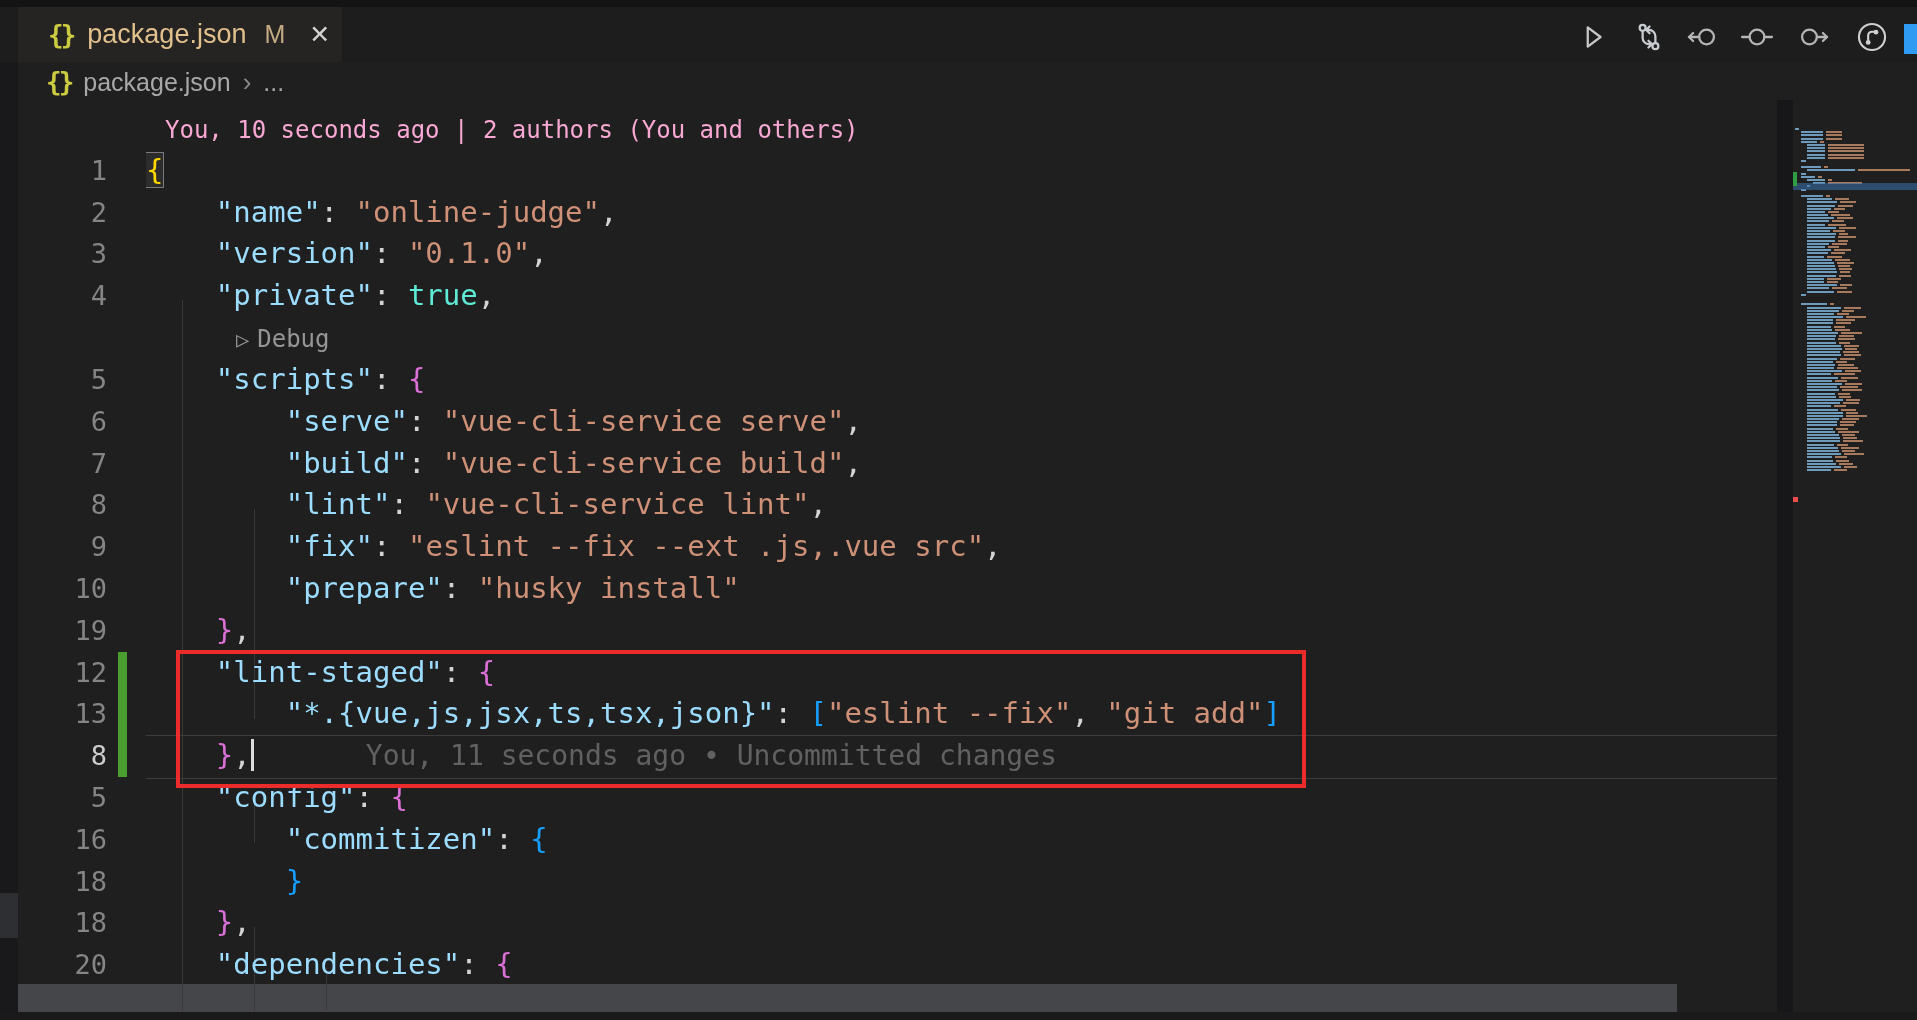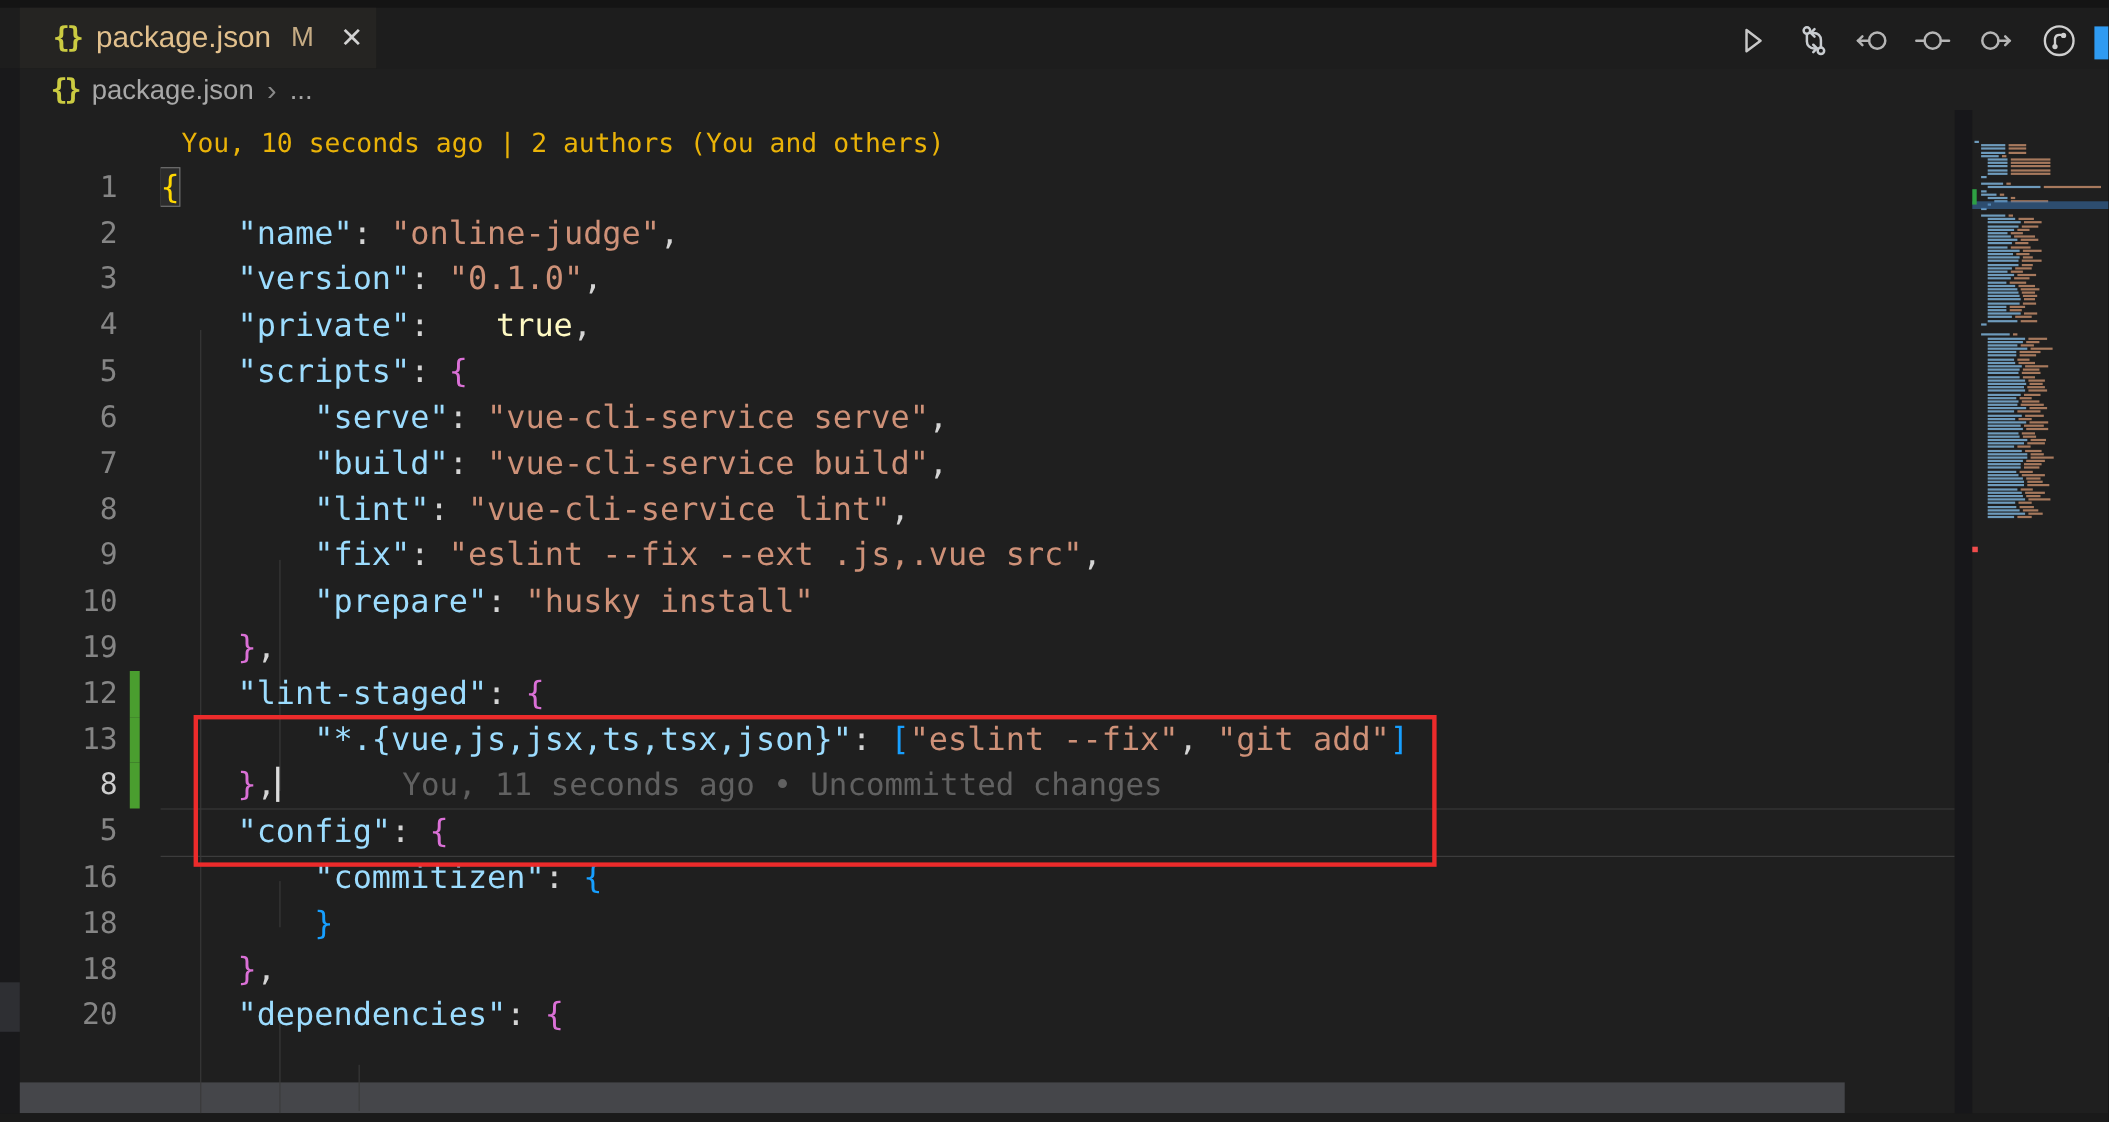--- a/index.html
+++ b/index.html
@@ -32,24 +32,24 @@
   
   .editor{position:absolute;left:18px;top:108px;width:1759px;}
   .row{display:flex;height:41.82px;line-height:41.82px;white-space:pre;position:relative;}
   .num{width:89px;text-align:right;color:#858585;font-family:"DejaVu Sans Mono",monospace;
        font-size:27px;flex:none;}
   .num.active{color:#cccccc;}
   .gut{width:39px;flex:none;position:relative;}
   .gut .addbar{position:absolute;left:11px;top:0;height:100%;width:9px;background:#4a9e2f;}
   .code{flex:1;font-family:"DejaVu Sans Mono",monospace;font-size:29px;color:#d4d4d4;
         white-space:pre;overflow:hidden;}
-  .tk-p{color:#d4d4d4;} .tk-k{color:#9cdcfe;} .tk-s{color:#ce9178;} .tk-w{color:#fef9c3;margin-left:43px;}
+  .tk-p{color:#d4d4d4;} .tk-k{color:#9cdcfe;} .tk-s{color:#ce9178;} .tk-w{color:#5eead4;}
   .tk-b1{color:#ffd700;} .tk-b2{color:#da70d6;} .tk-b3{color:#179fff;}
   .match{outline:1px solid #7a7a7a;background:rgba(90,90,90,0.22);}
-  .lens{color:#eab308;font-size:24px;padding-left:19px;cursor:pointer;}
+  .lens{color:#f9a8d4;font-size:24px;padding-left:19px;cursor:pointer;}
   .lens-debug{color:#969696;font-size:24px;padding-left:90px;cursor:pointer;}
   .lens-debug .play{font-size:22px;margin-right:8px;}
   .cursor{display:inline-block;width:3px;height:32px;background:#dcdcdc;vertical-align:middle;
           margin-top:-4px;}
   .blame{font-family:"DejaVu Sans Mono",monospace;font-size:28px;color:#616161;margin-left:112px;}
 
   
   .iguide{position:absolute;width:1px;background:#3a3a3a;}
 
   
@@ -154,20 +154,21 @@
   <div class="iguide" style="left:254px;top:801px;height:42px"></div>
   <div class="iguide" style="left:254px;top:927px;height:125px"></div>
   <div class="iguide" style="left:326px;top:968px;height:42px"></div>
 
   <div class="editor" id="editor">
       <div class="row"><span class="num"></span><span class="gut"></span><span class="code"><span class="lens">You, 10 seconds ago | 2 authors (You and others)</span></span></div>
       <div class="row"><span class="num">1</span><span class="gut"></span><span class="code"><span class="tk-b1 match">{</span></span></div>
       <div class="row"><span class="num">2</span><span class="gut"></span><span class="code"><span class="tk-p">    </span><span class="tk-k">"name"</span><span class="tk-p">: </span><span class="tk-s">"online-judge"</span><span class="tk-p">,</span></span></div>
       <div class="row"><span class="num">3</span><span class="gut"></span><span class="code"><span class="tk-p">    </span><span class="tk-k">"version"</span><span class="tk-p">: </span><span class="tk-s">"0.1.0"</span><span class="tk-p">,</span></span></div>
       <div class="row"><span class="num">4</span><span class="gut"></span><span class="code"><span class="tk-p">    </span><span class="tk-k">"private"</span><span class="tk-p">: </span><span class="tk-w">true</span><span class="tk-p">,</span></span></div>
+      <div class="row"><span class="num"></span><span class="gut"></span><span class="code"><span class="lens-debug"><span class="play">▷</span>Debug</span></span></div>
       <div class="row"><span class="num">5</span><span class="gut"></span><span class="code"><span class="tk-p">    </span><span class="tk-k">"scripts"</span><span class="tk-p">: </span><span class="tk-b2">{</span></span></div>
       <div class="row"><span class="num">6</span><span class="gut"></span><span class="code"><span class="tk-p">        </span><span class="tk-k">"serve"</span><span class="tk-p">: </span><span class="tk-s">"vue-cli-service serve"</span><span class="tk-p">,</span></span></div>
       <div class="row"><span class="num">7</span><span class="gut"></span><span class="code"><span class="tk-p">        </span><span class="tk-k">"build"</span><span class="tk-p">: </span><span class="tk-s">"vue-cli-service build"</span><span class="tk-p">,</span></span></div>
       <div class="row"><span class="num">8</span><span class="gut"></span><span class="code"><span class="tk-p">        </span><span class="tk-k">"lint"</span><span class="tk-p">: </span><span class="tk-s">"vue-cli-service lint"</span><span class="tk-p">,</span></span></div>
       <div class="row"><span class="num">9</span><span class="gut"></span><span class="code"><span class="tk-p">        </span><span class="tk-k">"fix"</span><span class="tk-p">: </span><span class="tk-s">"eslint --fix --ext .js,.vue src"</span><span class="tk-p">,</span></span></div>
       <div class="row"><span class="num">10</span><span class="gut"></span><span class="code"><span class="tk-p">        </span><span class="tk-k">"prepare"</span><span class="tk-p">: </span><span class="tk-s">"husky install"</span></span></div>
       <div class="row"><span class="num">19</span><span class="gut"></span><span class="code"><span class="tk-p">    </span><span class="tk-b2">}</span><span class="tk-p">,</span></span></div>
       <div class="row"><span class="num">12</span><span class="gut"><span class="addbar"></span></span><span class="code"><span class="tk-p">    </span><span class="tk-k">"lint-staged"</span><span class="tk-p">: </span><span class="tk-b2">{</span></span></div>
       <div class="row"><span class="num">13</span><span class="gut"><span class="addbar"></span></span><span class="code"><span class="tk-p">        </span><span class="tk-k">"*.{vue,js,jsx,ts,tsx,json}"</span><span class="tk-p">: </span><span class="tk-b3">[</span><span class="tk-s">"eslint --fix"</span><span class="tk-p">, </span><span class="tk-s">"git add"</span><span class="tk-b3">]</span></span></div>
       <div class="row"><span class="num active">8</span><span class="gut"><span class="addbar"></span></span><span class="code"><span class="tk-p">    </span><span class="tk-b2">}</span><span class="tk-p">,</span><span class="cursor"></span><span class="blame">You, 11 seconds ago • Uncommitted changes</span></span></div>

